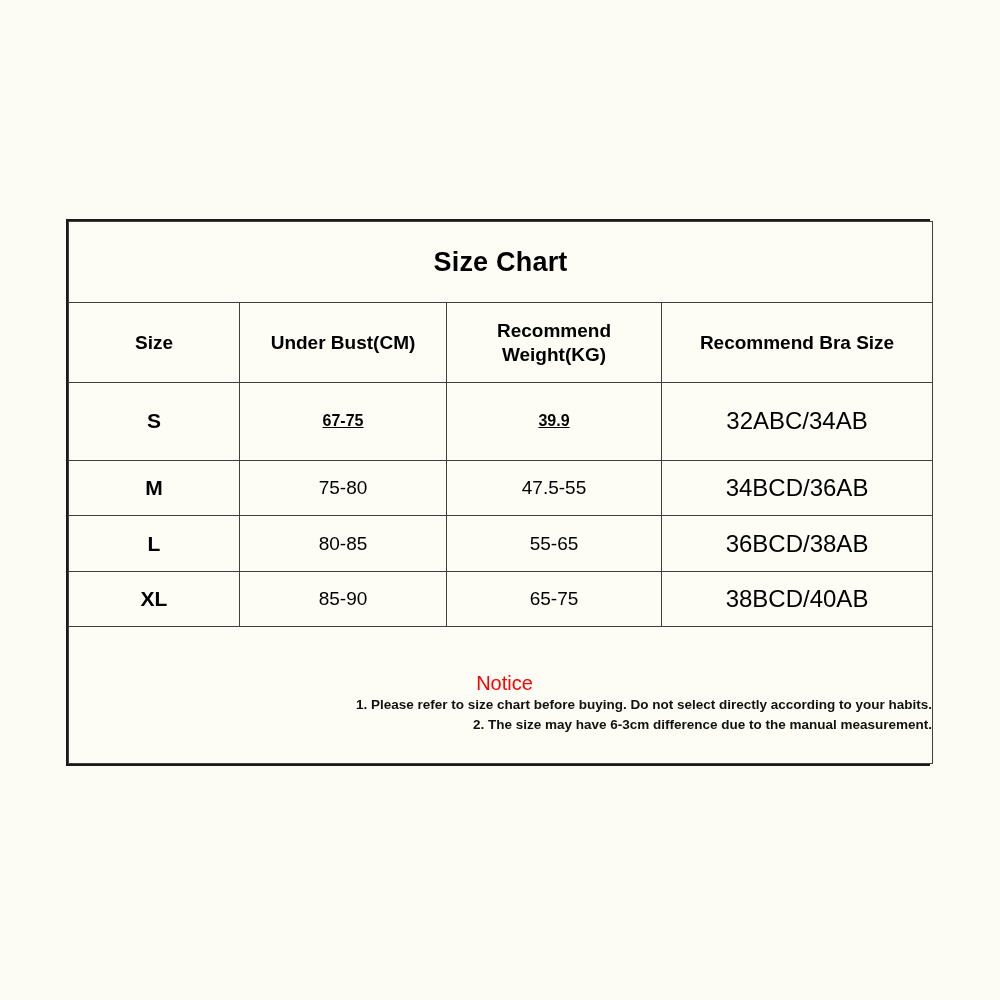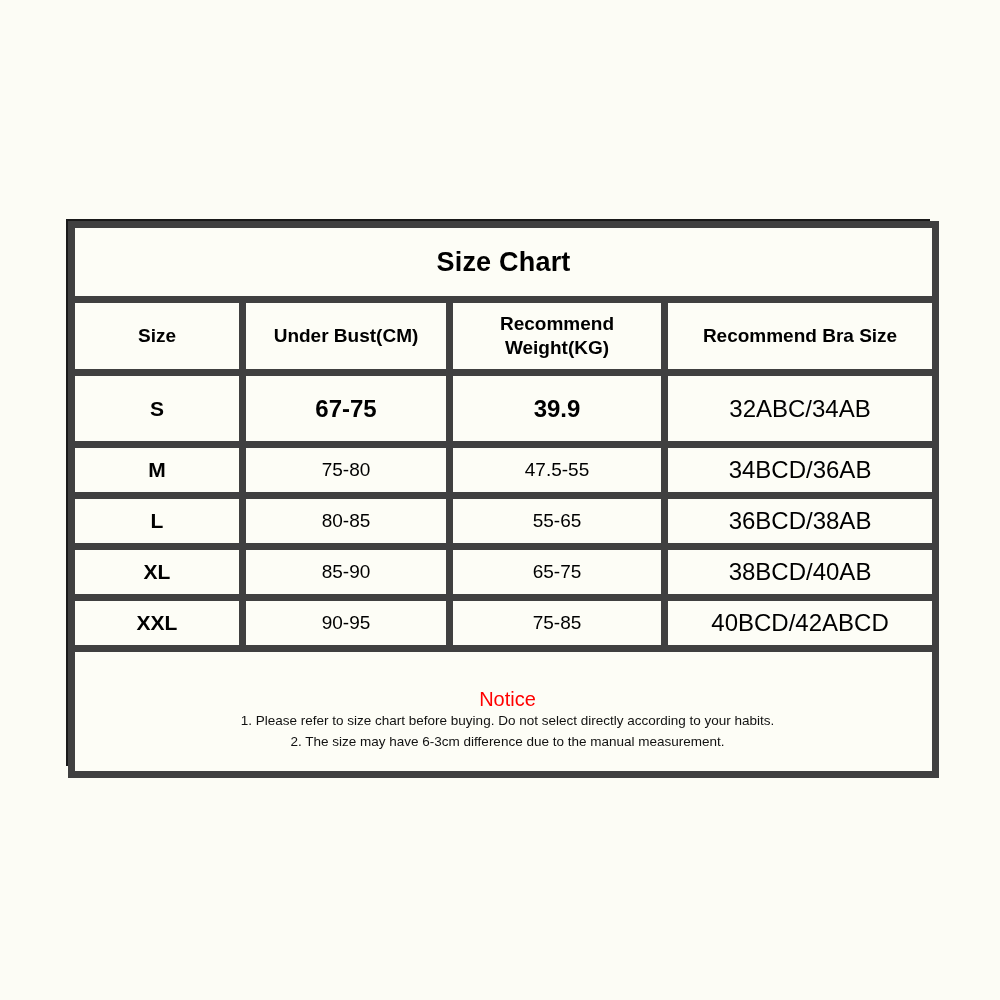--- a/index.html
+++ b/index.html
@@ -27,21 +27,21 @@
   }
 
   table.size-table {
     width: 100%;
     height: 100%;
     border-collapse: collapse;
     table-layout: fixed;
   }
 
   table.size-table td {
-    border: 7px solid #404040;
+    border: 1px solid #404040;
     text-align: center;
     vertical-align: middle;
     background: #FDFDF6;
   }
 
   
   col.c1 { width: 171px; }
   col.c2 { width: 207px; }
   col.c3 { width: 215px; }
   col.c4 { width: 271px; }
@@ -67,21 +67,22 @@
   td.size-cell {
     font-size: 21px;
     font-weight: bold;
   }
   td.value-cell {
     font-size: 19px;
     font-weight: normal;
   }
   td.value-cell.bold {
     font-weight: bold;
-    font-size: 24px;
+    font-size: 16px;
+    text-decoration: underline;
   }
   td.bra-cell {
     font-size: 24px;
     font-weight: normal;
   }
 
   tr.notice-row { height: 126px; }
   td.notice-cell {
     text-align: left;
     vertical-align: top;
@@ -89,24 +90,25 @@
   }
   .notice-title {
     color: #FF0000;
     font-size: 20px;
     font-weight: normal;
     line-height: 1.05;
     margin-bottom: 1px;
   }
   .notice-line {
     font-size: 13.5px;
-    font-weight: normal;
+    font-weight: bold;
     line-height: 1.5;
     color: #111111;
     white-space: nowrap;
+    text-align: right;
   }
 </style>
 </head>
 <body>
 
 <div id="chart-wrap">
   <table class="size-table">
     <colgroup>
       <col class="c1">
         <col class="c2">
@@ -149,26 +151,20 @@
         <td class="bra-cell">36BCD/38AB</td>
       </tr>
 
       <tr class="data-row">
         <td class="size-cell">XL</td>
         <td class="value-cell">85-90</td>
         <td class="value-cell">65-75</td>
         <td class="bra-cell">38BCD/40AB</td>
       </tr>
 
-      <tr class="data-row">
-        <td class="size-cell">XXL</td>
-        <td class="value-cell">90-95</td>
-        <td class="value-cell">75-85</td>
-        <td class="bra-cell">40BCD/42ABCD</td>
-      </tr>
 
       <tr class="notice-row">
         <td class="notice-cell" colspan="4">
           <div class="notice-title">Notice</div>
           <div class="notice-line">1. Please refer to size chart before buying. Do not select directly according to your habits.</div>
           <div class="notice-line">2. The size may have 6-3cm difference due to the manual measurement.</div>
         </td>
       </tr>
     </tbody>
   </table>

